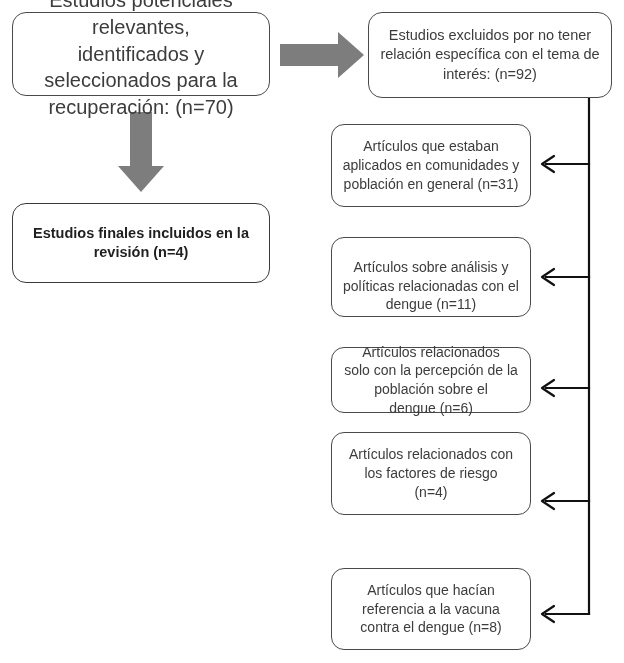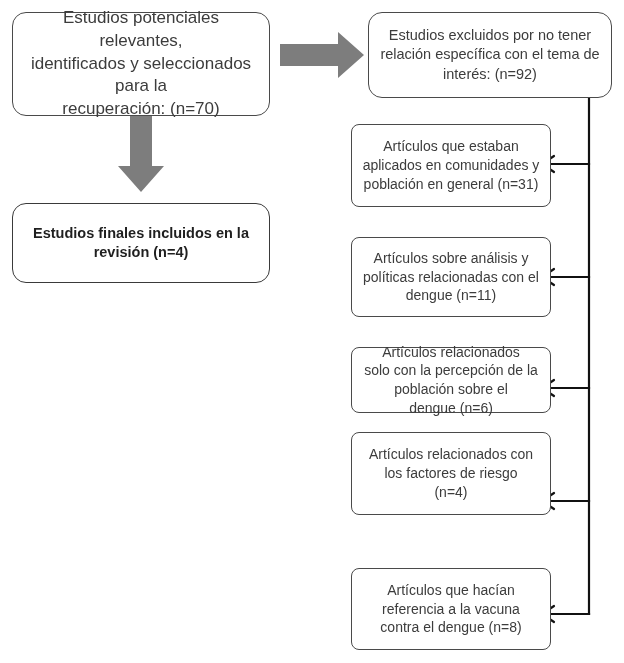--- a/index.html
+++ b/index.html
@@ -43,22 +43,22 @@
   .node .node-text {
     display: block;
     white-space: pre-line;
   }
 
   
   .node-start {
     left: 12px;
     top: 12px;
     width: 258px;
-    height: 104px;
-    font-size: 17px;
+    height: 84px;
+    font-size: 20px;
   }
 
   .node-final {
     left: 12px;
     top: 203px;
     width: 258px;
     height: 80px;
     font-size: 14.5px;
     font-weight: bold;
     color: #1f1f1f;
@@ -72,25 +72,24 @@
     width: 244px;
     height: 86px;
     font-size: 14.5px;
   }
 
   
   .node-reason {
     left: 331px;
     width: 200px;
     font-size: 14px;
-    border-radius: 8px;
-    margin-left: 20px;
+    border-radius: 13px;
   }
   .reason-0 { top: 124px; height: 83px; }
-  .reason-1 { top: 237px; height: 80px; }
+  .reason-1 { top: 237px; height: 80px; align-items: flex-end; }
   .reason-2 { top: 347px; height: 66px; }
   .reason-3 { top: 432px; height: 83px; }
   .reason-4 { top: 568px; height: 82px; }
 
   
   #flow-canvas { pointer-events: none; z-index: 1; }
 </style>
 </head>
 <body>
 

